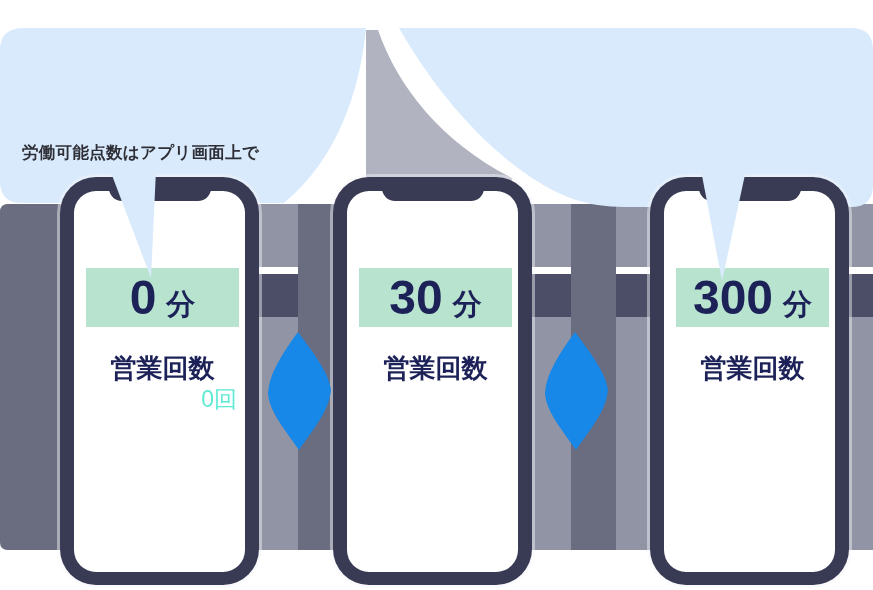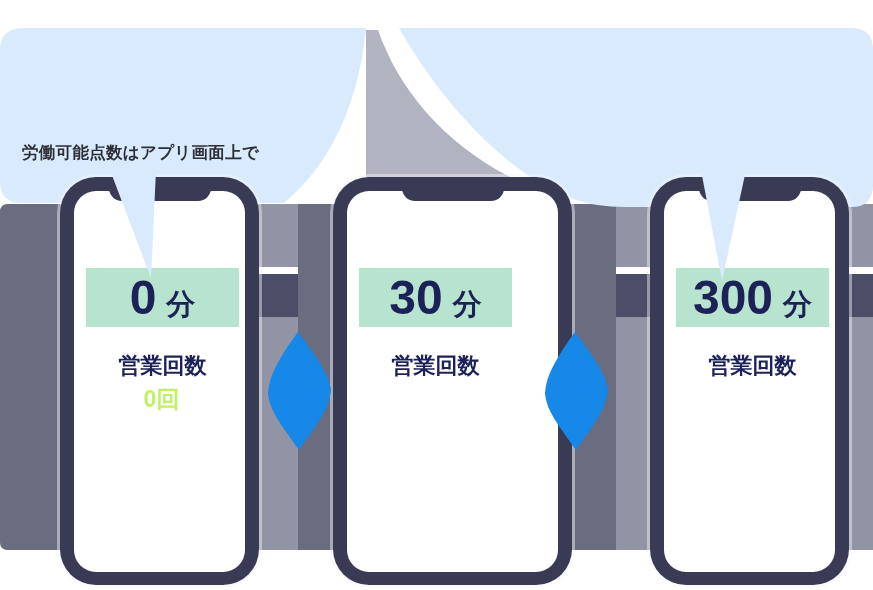--- a/index.html
+++ b/index.html
@@ -22,47 +22,47 @@
   }
   .bubble-text-left{left:22px;top:94px;margin-top:44px;}
   .bubble-text-right{left:553px;top:64px;}
   .phone{
     position:absolute;z-index:2;top:177px;
     width:199px;height:408px;
     background:#383b53;border-radius:36px;
     box-shadow:0 0 0 3px rgba(246,247,250,0.45);
   }
   .phone-1{left:60px;}
-  .phone-2{left:333px;padding-left:40px;}
+  .phone-2{left:333px;}
   .phone-3{left:650px;}
   .screen{
     position:absolute;left:14px;right:14px;top:14px;bottom:13px;
     background:#ffffff;border-radius:22px;
   }
   .notch{
     position:absolute;z-index:1;top:0;left:50%;transform:translateX(-50%);
     width:102px;height:24px;background:#383b53;
     border-radius:0 0 13px 13px;
   }
   .minutes-box{
     position:absolute;left:26px;top:91px;width:153px;height:59px;
     background:#b8e3ce;
     display:flex;justify-content:center;align-items:baseline;gap:10px;
     color:#1c2257;
   }
   .minutes-value{font-weight:bold;font-size:48px;line-height:59px;}
   .minutes-unit{font-weight:bold;font-size:29px;}
   .sales-label{
     position:absolute;left:26px;top:174px;width:153px;
-    text-align:center;font-weight:bold;font-size:22px;color:#1c2257;
+    text-align:center;font-weight:bold;font-size:26px;color:#1c2257;
     white-space:nowrap;
   }
   .sales-count{
     position:absolute;left:26px;top:207px;width:151px;
-    text-align:center;font-weight:bold;font-size:23px;color:#bef264;
+    text-align:right;font-weight:normal;font-size:23px;color:#5eead4;
     white-space:nowrap;
   }
 </style>
 </head>
 <body>
 
 <div class="canvas">
 
   <svg class="bg-svg" viewBox="0 0 873 590">
 

